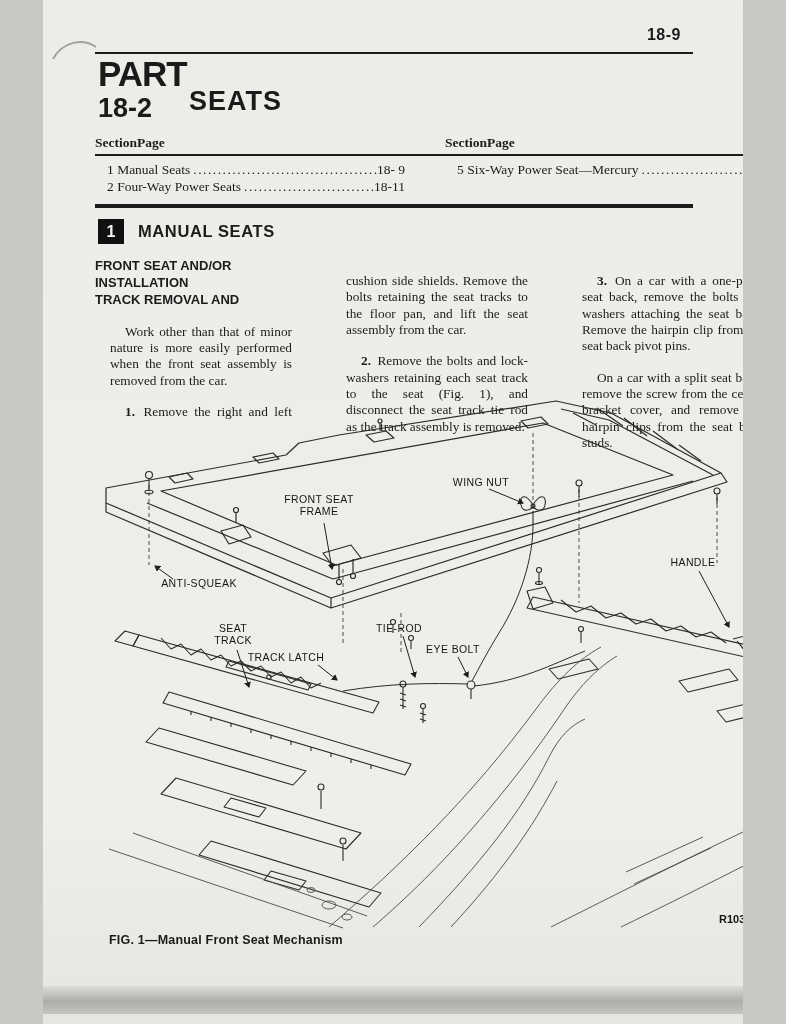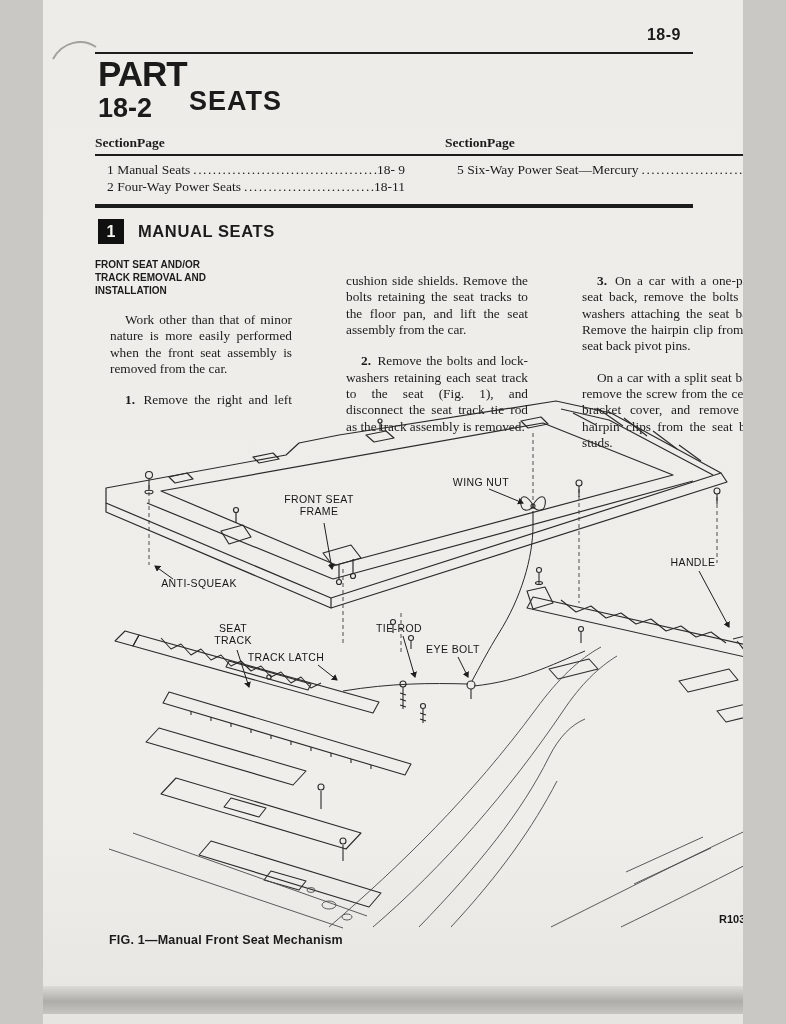--- a/index.html
+++ b/index.html
@@ -28,21 +28,21 @@
   .toc-rule{position:static;height:2px;background:#1c1c1c;margin-top:3px;}
   .toc-items{margin-top:5px;}
   .toc-row{display:flex;align-items:baseline;font-size:13.5px;line-height:17px;padding-left:12px;}
   .toc-title{white-space:nowrap;}
   .toc-leader{flex:1;overflow:hidden;white-space:nowrap;letter-spacing:1.5px;padding:0 3px;}
   .toc-page{white-space:nowrap;text-align:right;}
   .section-heading{position:absolute;left:55px;top:219px;display:flex;align-items:center;}
   .section-box{width:26px;height:25px;background:#101010;color:#f5f5f2;font-family:"Liberation Sans",sans-serif;font-weight:700;font-size:16px;display:inline-flex;align-items:center;justify-content:center;}
   .section-title{margin-left:14px;font-family:"Liberation Sans",sans-serif;font-weight:700;font-size:16.5px;letter-spacing:.6px;}
   .article{position:absolute;left:52px;top:258px;width:684px;display:grid;grid-template-columns:repeat(3,1fr);column-gap:24px;font-size:13.3px;line-height:1.23;text-align:justify;}
-  .col-heading{font-family:"Liberation Sans",sans-serif;font-weight:700;font-size:10px;line-height:1.3;margin-bottom:7px;text-align:left;}
+  .col-heading{font-family:"Liberation Sans",sans-serif;font-weight:700;font-size:13px;line-height:1.3;margin-bottom:7px;text-align:left;}
   .article p{margin:15px;}
   .indent{text-indent:15px;}
   .spread{text-align-last:justify;}
   .article b{margin-right:2px;}
   .figure{position:absolute;left:38px;top:393px;width:718px;height:540px;}
   .fig-label{font-family:"Liberation Sans",sans-serif;font-size:10.5px;fill:#161616;letter-spacing:.4px;}
   .fig-ref{font-family:"Liberation Sans",sans-serif;font-size:11px;font-weight:700;fill:#161616;}
   .figure-caption{position:absolute;left:66px;top:933px;font-family:"Liberation Sans",sans-serif;font-weight:700;font-size:12.5px;letter-spacing:.2px;}
   .scan-mark{position:absolute;left:6px;top:32px;}
   .bottom-band{position:absolute;left:0;right:0;top:986px;height:28px;background:linear-gradient(180deg,#dcdbd8 0%,#aeadaa 55%,#c6c5c2 100%);}
@@ -104,22 +104,22 @@
 
   <div class="section-heading">
     <span class="section-box">1</span>
     <span class="section-title">MANUAL SEATS</span>
   </div>
 
   <div class="article">
     <div class="col">
       <div class="col-heading">
         <div>FRONT SEAT AND/OR</div>
+        <div>INSTALLATION</div>
         <div>TRACK REMOVAL AND</div>
-        <div>INSTALLATION</div>
       </div>
       <p class="indent">Work other than that of minor nature is more easily performed when the front seat assembly is removed from the car.</p>
       <p class="indent spread"><b>1.</b> <span>Remove the right and left</span></p>
     </div>
     <div class="col">
       <p>cushion side shields. Remove the bolts retaining the seat tracks to the floor pan, and lift the seat assembly from the car.</p>
       <p class="indent"><b>2.</b> <span>Remove the bolts and lock-washers retaining each seat track to the seat (Fig. 1), and disconnect the seat track tie rod as the track assembly is removed.</span></p>
     </div>
     <div class="col">
       <p class="indent"><b>3.</b> <span>On a car with a one-piece seat back, remove the bolts and washers attaching the seat back. Remove the hairpin clip from the seat back pivot pins.</span></p>

